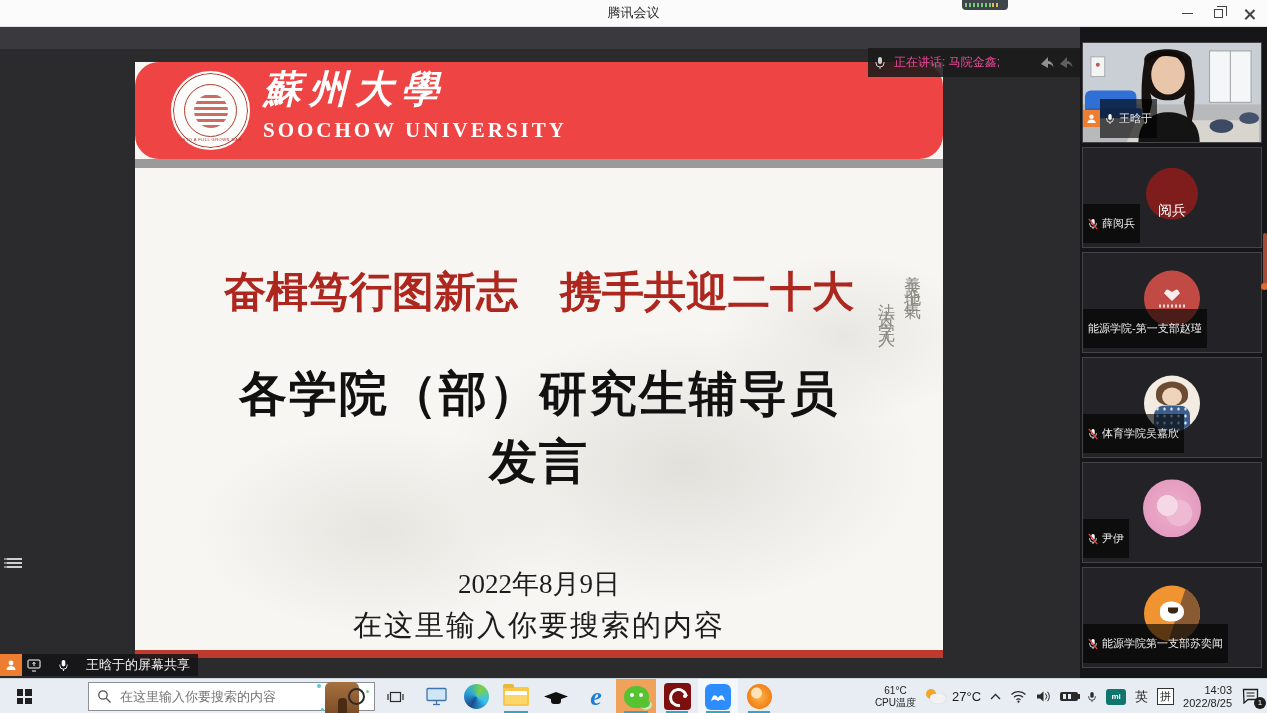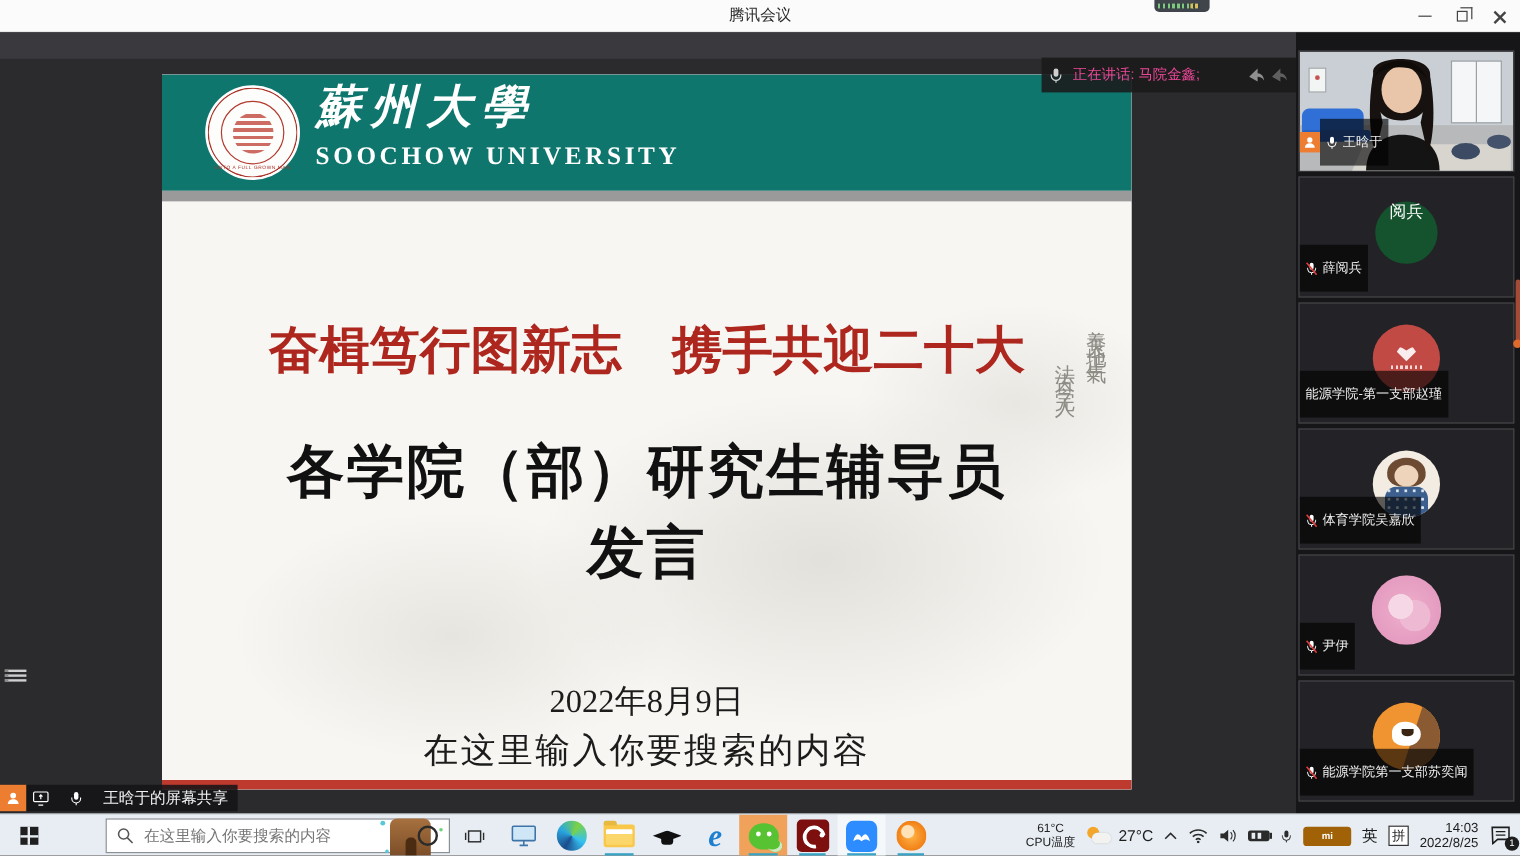--- a/index.html
+++ b/index.html
@@ -28,21 +28,21 @@
   .glyph-close::before,.glyph-close::after { content:""; position:absolute; left:5px; top:0;
       width:1.5px; height:13px; background:#444; }
   .glyph-close::before { transform:rotate(45deg); } .glyph-close::after { transform:rotate(-45deg); }
 
   
   .main { left:0; top:27px; width:1267px; height:651px; background:#2b2b2e; }
   .stage-topstrip { left:0; top:27px; width:1080px; height:22px; background:#3a3a3e; }
 
   
   .slide { left:135px; top:62px; width:808px; height:596px; background:#f7f6f2; overflow:hidden; }
-  .slide-header { position:absolute; left:0; top:0; width:808px; height:97px; background:#0f766e; }
+  .slide-header { position:absolute; left:0; top:0; width:808px; height:97px; background:#ef4444;border-radius:24px; }
   .slide-graystripe { position:absolute; left:0; top:97px; width:808px; height:9px; background:#9a9a9a; }
   .slide-footer { position:absolute; left:0; bottom:0; width:808px; height:8px; background:#bf3a2e; }
   .seal { position:absolute; left:36px; top:9px; width:79px; height:79px; border-radius:50%;
           background:#fdfdfb; border:2px solid #fff; box-shadow:0 0 0 1px #a93127 inset; }
   .seal-inner { position:absolute; left:11px; top:11px; width:53px; height:53px; border-radius:50%;
           border:1.5px solid #b23a2e; display:flex; align-items:center; justify-content:center; }
   .seal-core { width:34px; height:34px; border-radius:50%;
           background:repeating-linear-gradient(0deg,#c0473b 0 3px,#fdfdfb 3px 6px); opacity:.8; }
   .seal-motto { position:absolute; left:0; bottom:6px; width:100%; text-align:center;
           font-size:4px; color:#a93127; letter-spacing:.5px; }
@@ -92,21 +92,21 @@
   .tile { position:absolute; left:2px; width:180px; height:101px; background:#232327;
           border:1px solid #454549; overflow:hidden; }
   .t1{top:15px;} .t2{top:120px;} .t3{top:225px;} .t4{top:330px;} .t5{top:435px;} .t6{top:540px;}
   .tile-namebar { position:absolute; left:0; bottom:4px; display:flex; align-items:center; }
   .host-badge { width:17px; height:17px; background:#ed7d31; display:flex; align-items:center;
                 justify-content:center; margin-right:0; }
   .name-strip { background:rgba(0,0,0,.62); display:flex; align-items:center; gap:4px;
                 padding:12px 5px; max-width:170px; }
   .tile-name { color:#ededed; font-size:11px; white-space:nowrap; }
   .avatar { position:absolute; left:50%; top:50%; transform:translate(-50%,-58%); border-radius:50%; }
-  .avatar-blue { width:52px; height:52px; background:#14532d; display:flex; align-items:flex-start;
+  .avatar-blue { width:52px; height:52px; background:#7f1d1d; display:flex; align-items:flex-end;
                  justify-content:center; color:#fff; font-size:14px;font-family:Liberation Serif, serif; }
   .avatar-red { width:56px; height:56px; background:#c24a45; display:flex; flex-direction:column;
                 align-items:center; justify-content:center; gap:3px; }
   .avatar-red .mark { width:16px; height:12px; background:#fff;
                 clip-path:polygon(50% 100%, 0 35%, 18% 0, 50% 25%, 82% 0, 100% 35%); opacity:.9; }
   .avatar-red .sub { width:26px; height:3px;
                 background:repeating-linear-gradient(90deg,#f3d9d7 0 2px,transparent 2px 4px); }
   .avatar-cartoon { width:56px; height:56px; background:#f3ece2; overflow:hidden; position:relative; }
   .avatar-cartoon .hair { position:absolute; left:12px; top:6px; width:32px; height:24px;
                 background:#6d4b33; border-radius:50% 50% 40% 40%; }
@@ -199,21 +199,21 @@
   .cpu-block { text-align:center; font-size:10px; color:#222; line-height:12px; }
   .weather { display:flex; align-items:center; gap:5px; }
   .weather-icon { position:relative; width:22px; height:16px; }
   .weather-icon .sun { position:absolute; left:1px; top:0; width:10px; height:10px; border-radius:50%; background:#f4a62a; }
   .weather-icon .cloud { position:absolute; left:5px; top:5px; width:16px; height:9px; background:#f2f2f0;
       border-radius:8px; box-shadow:0 0 1px #b9b9b6; }
   .weather-temp { font-size:13px; color:#1d1d1d; }
   .tray-text { font-size:13px; color:#1d1d1d; }
   .pinbox { width:17px; height:17px; border:1px solid #333; font-size:11px; color:#1d1d1d;
       display:flex; align-items:center; justify-content:center; background:#fff; }
-  .mi-badge { width:40px; height:16px; background:#a16207; border-radius:3px; color:#fff;
+  .mi-badge { width:20px; height:16px; background:#0f766e; border-radius:3px; color:#fff;
       font-size:8px; font-weight:bold; display:flex; align-items:center; justify-content:center; }
   .battery-icon { position:relative; width:18px; height:9px; background:#2a2a2a; border-radius:2px; }
   .battery-icon::before { content:""; position:absolute; right:-2px; top:2px; width:2px; height:5px; background:#2a2a2a; }
   .battery-icon::after { content:""; position:absolute; left:3px; top:2px; width:3px; height:5px;
       background:#e7edf3; box-shadow:5px 0 0 #e7edf3; }
   .clock-block { text-align:right; font-size:11px; color:#1d1d1d; line-height:13px; }
   .notif { position:relative; width:22px; height:20px; }
   .notif-badge { position:absolute; right:-3px; bottom:-2px; width:12px; height:12px; border-radius:50%;
       background:#1d1d1d; color:#fff; font-size:8px; display:flex; align-items:center; justify-content:center; }
 </style>

